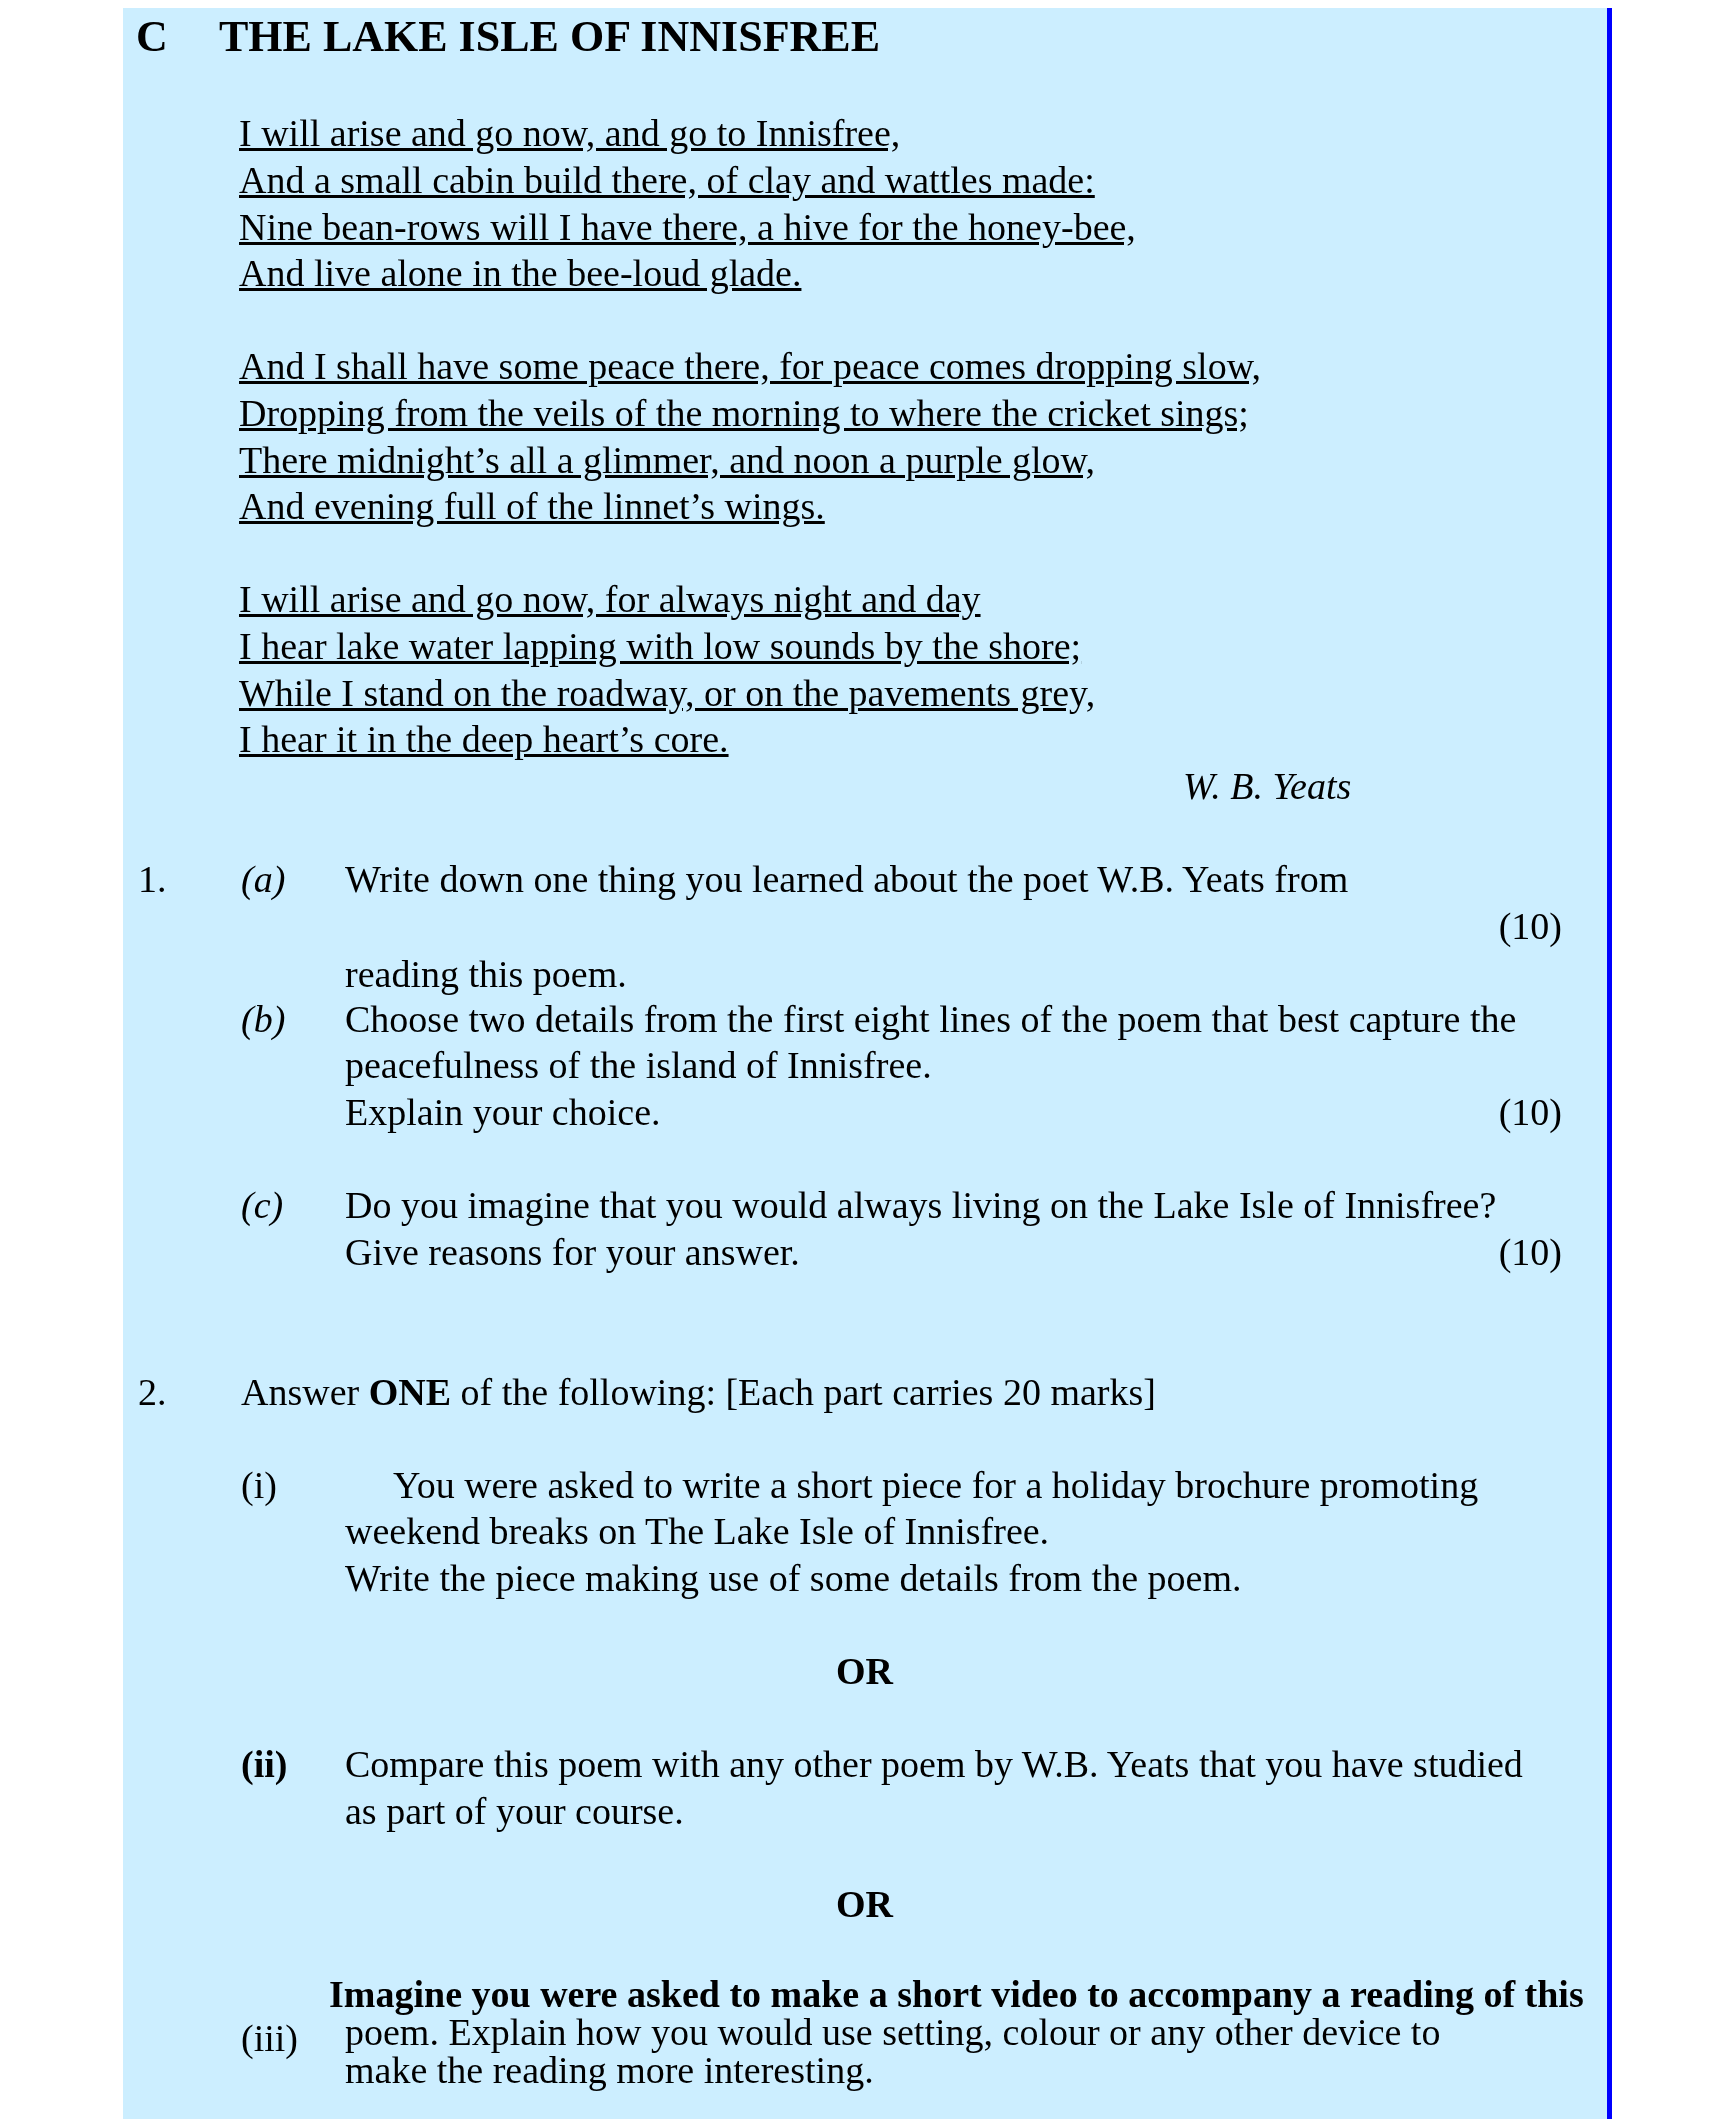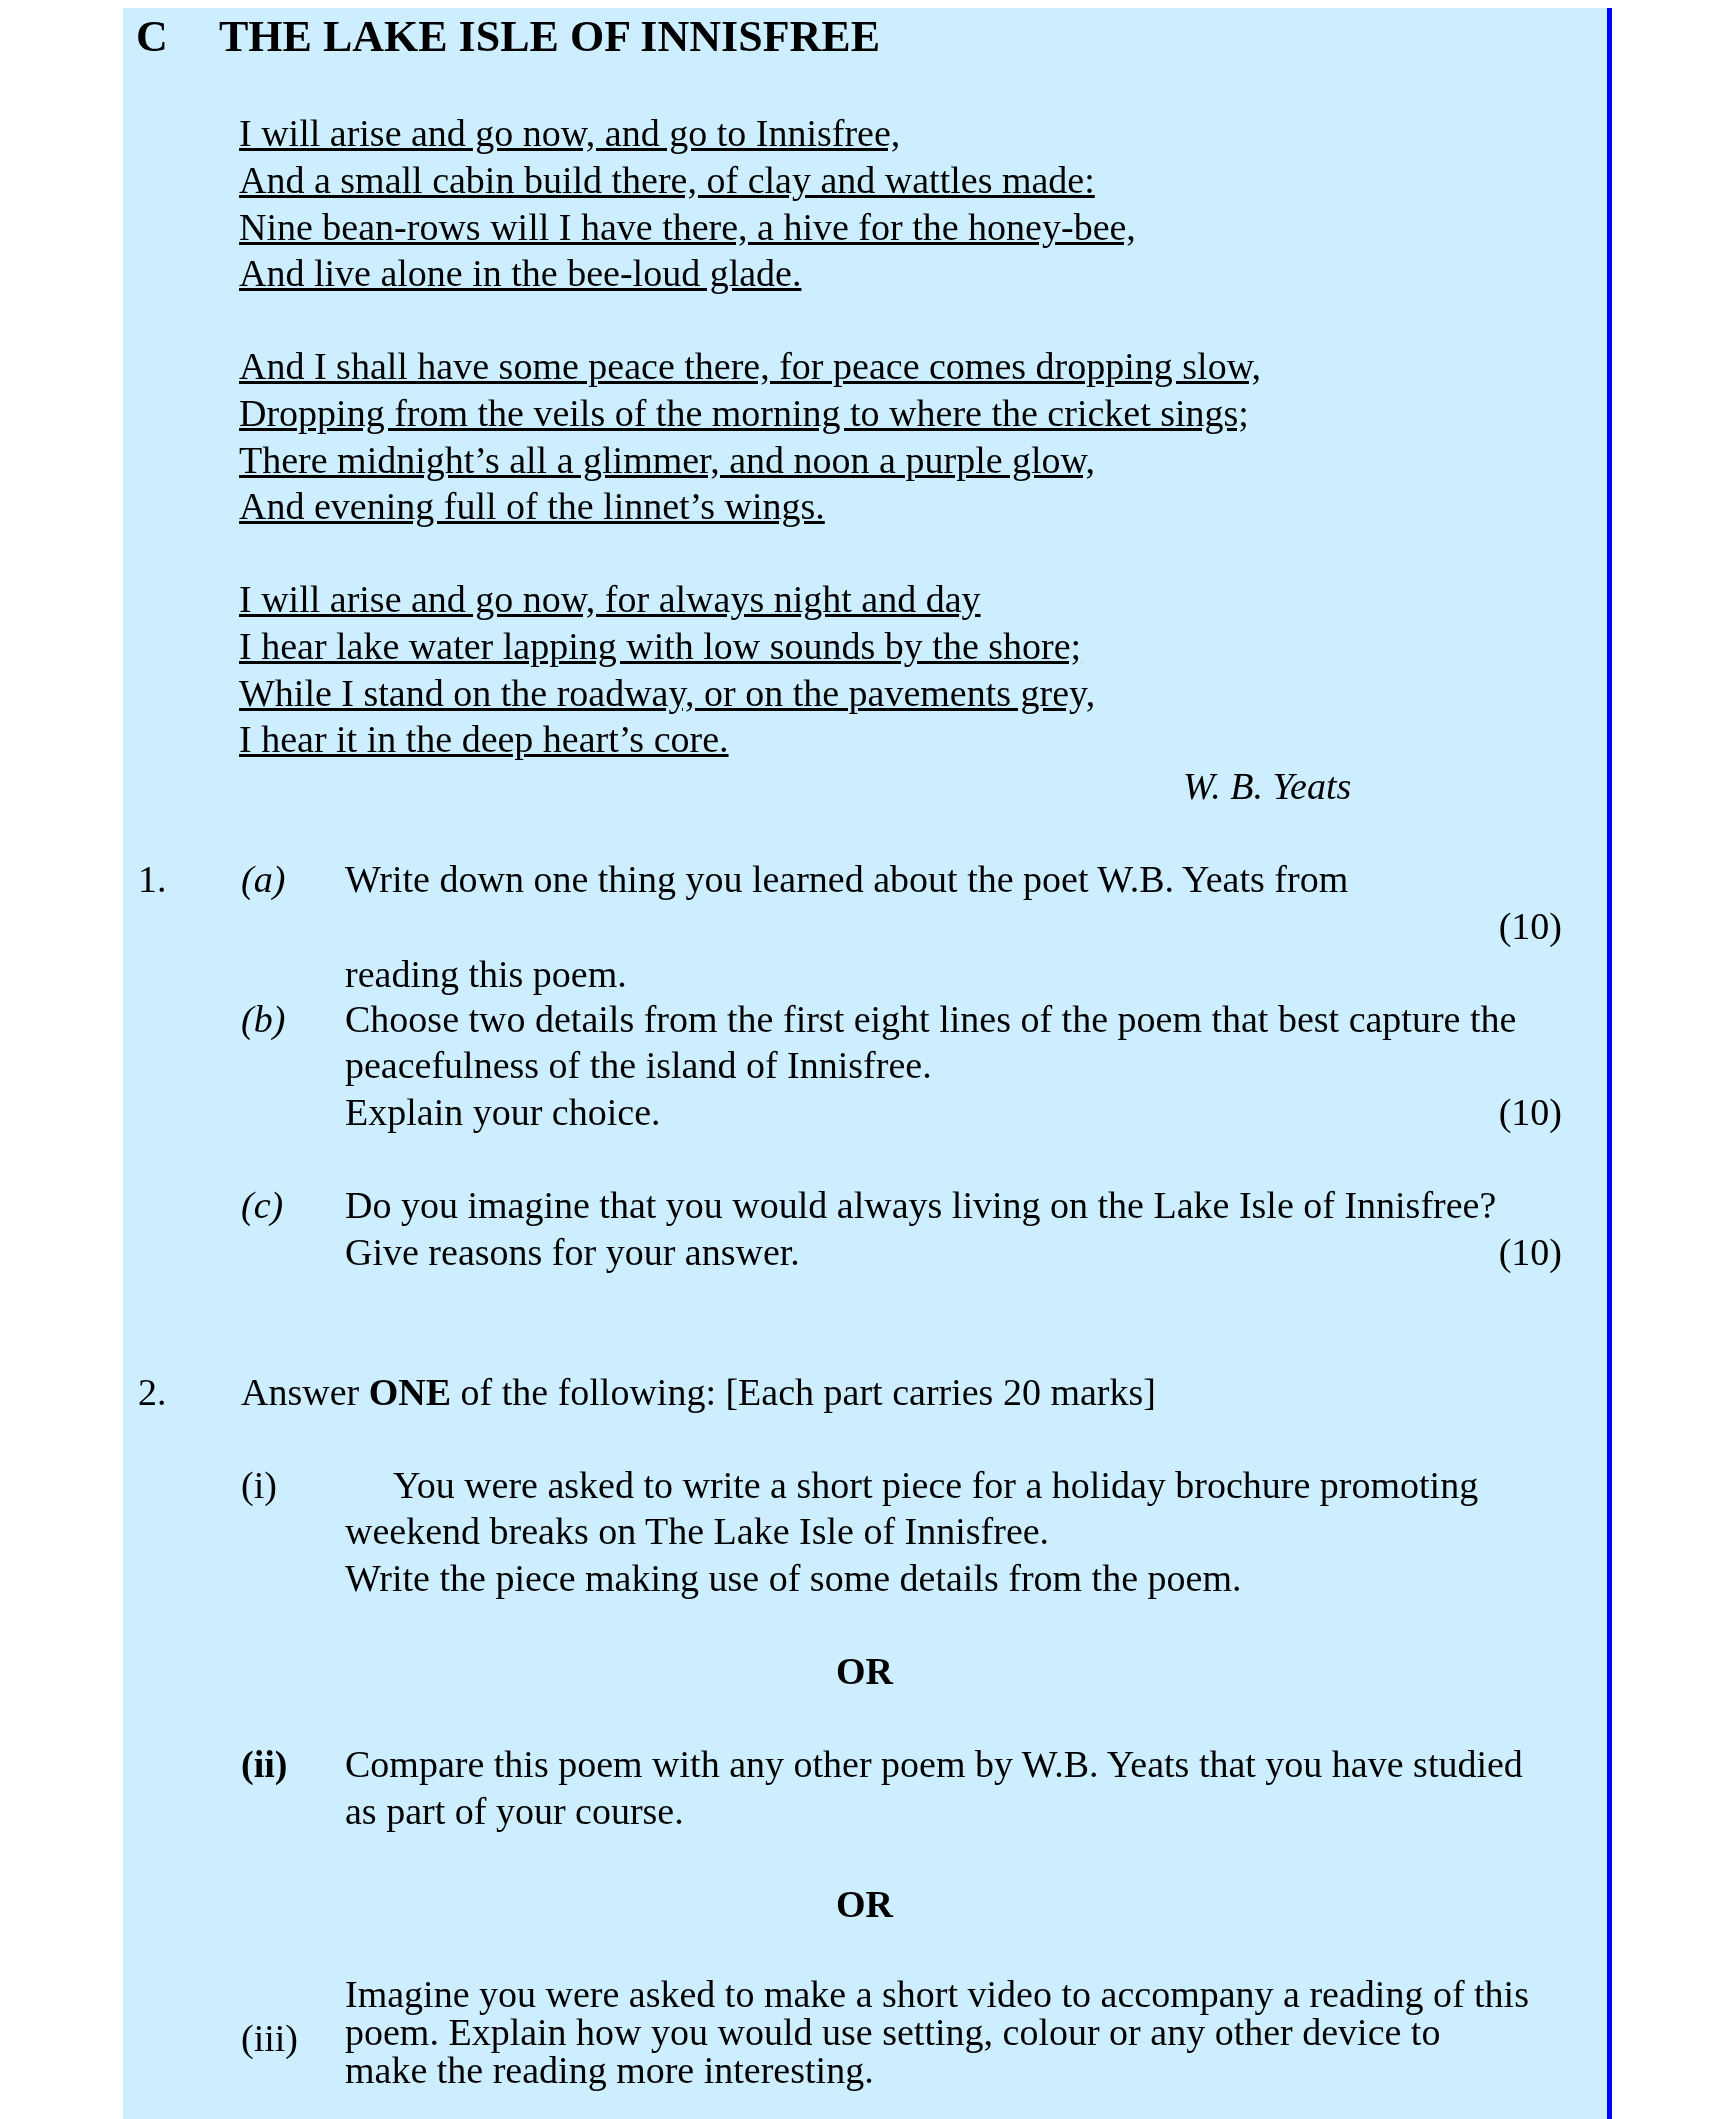--- a/index.html
+++ b/index.html
@@ -76,17 +76,17 @@
 
   <div class="abs t or" style="top:1648px;">OR</div>
 
   <div class="abs t" style="top:1741px; left:241px;font-weight:bold;">(ii)</div>
   <div class="abs t" style="top:1741px; left:345px;">Compare this poem with any other poem by W.B. Yeats that you have studied</div>
   <div class="abs t" style="top:1788px; left:345px;">as part of your course.</div>
 
   <div class="abs t or" style="top:1881px;">OR</div>
 
   <div class="abs t" style="top:1975px; left:241px;margin-top:40px;">(iii)</div>
-  <div class="abs t" style="top:1975px; left:345px; line-height:38px;">Imagine you were asked to make a short video to accompany a reading of this</div>
+  <div class="abs t" style="top:1975px; left:329px; line-height:38px;font-weight:bold;">Imagine you were asked to make a short video to accompany a reading of this</div>
   <div class="abs t" style="top:2013px; left:345px; line-height:38px;">poem.  Explain how you would use setting, colour or any other device to</div>
   <div class="abs t" style="top:2051px; left:345px; line-height:38px;">make the reading more interesting.</div>
 </div>
 
 
 </body></html>

